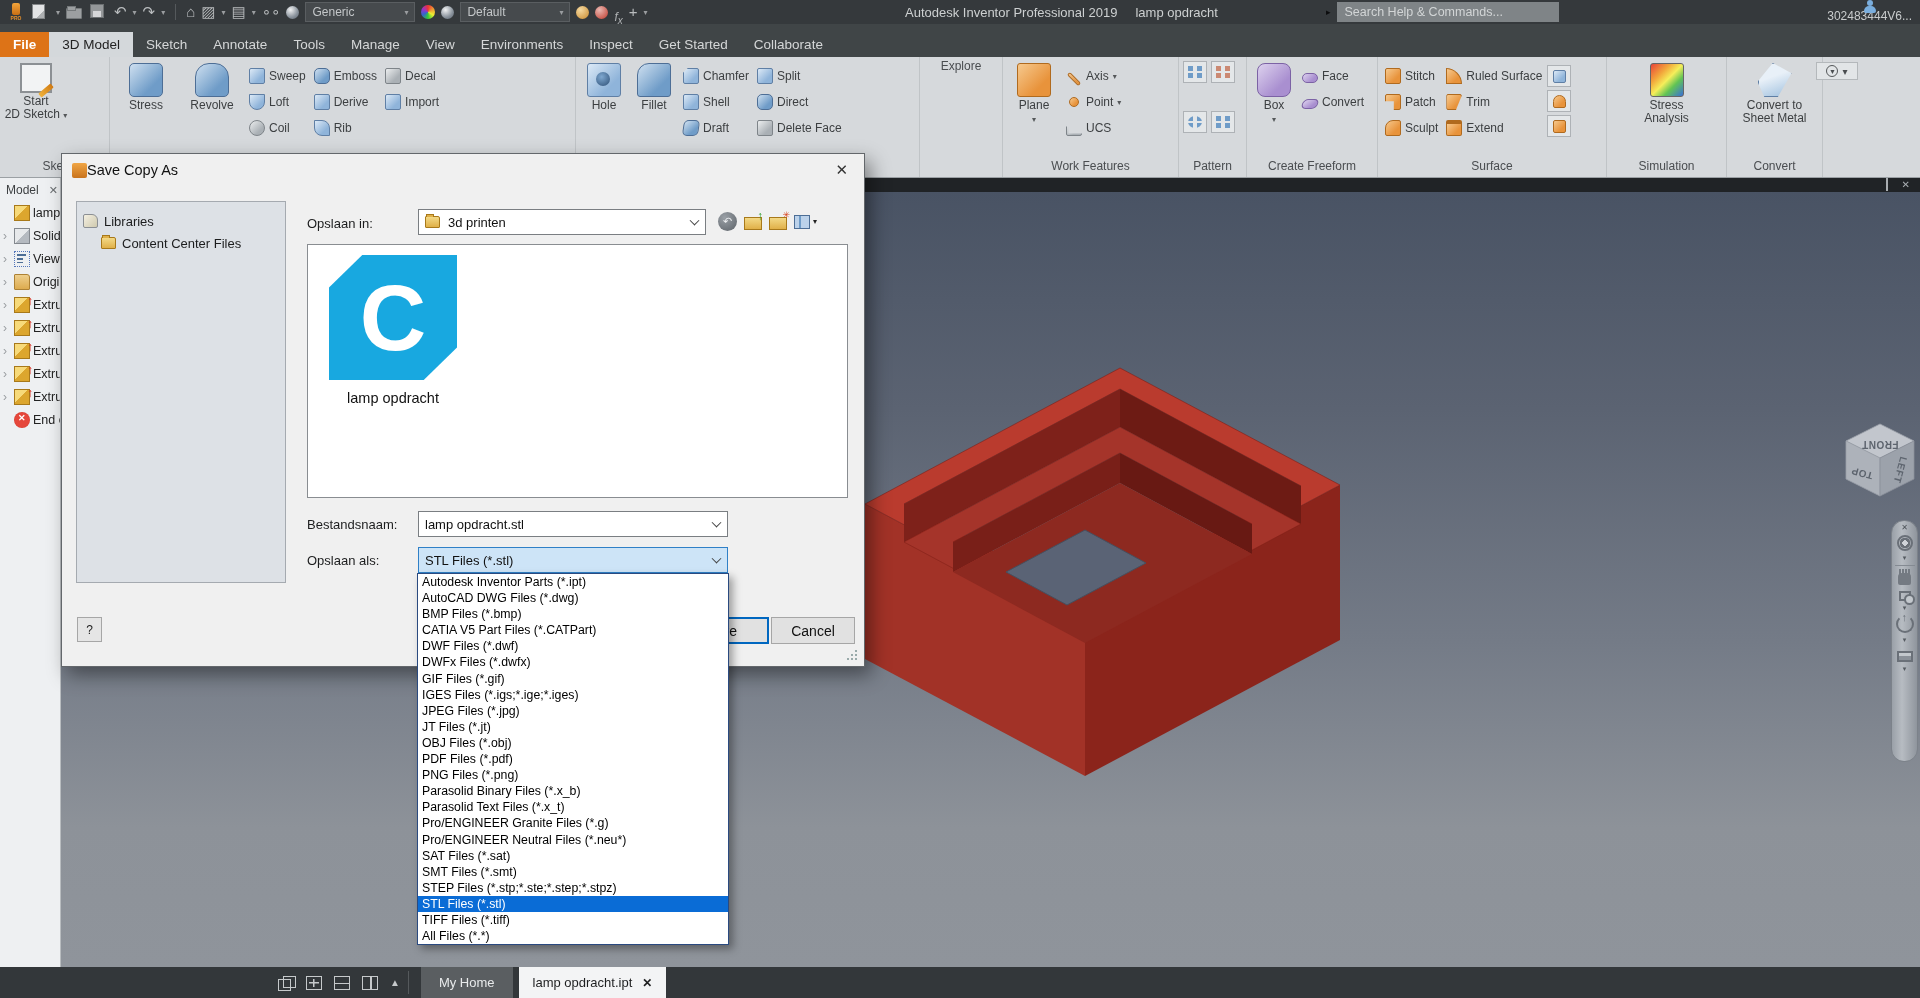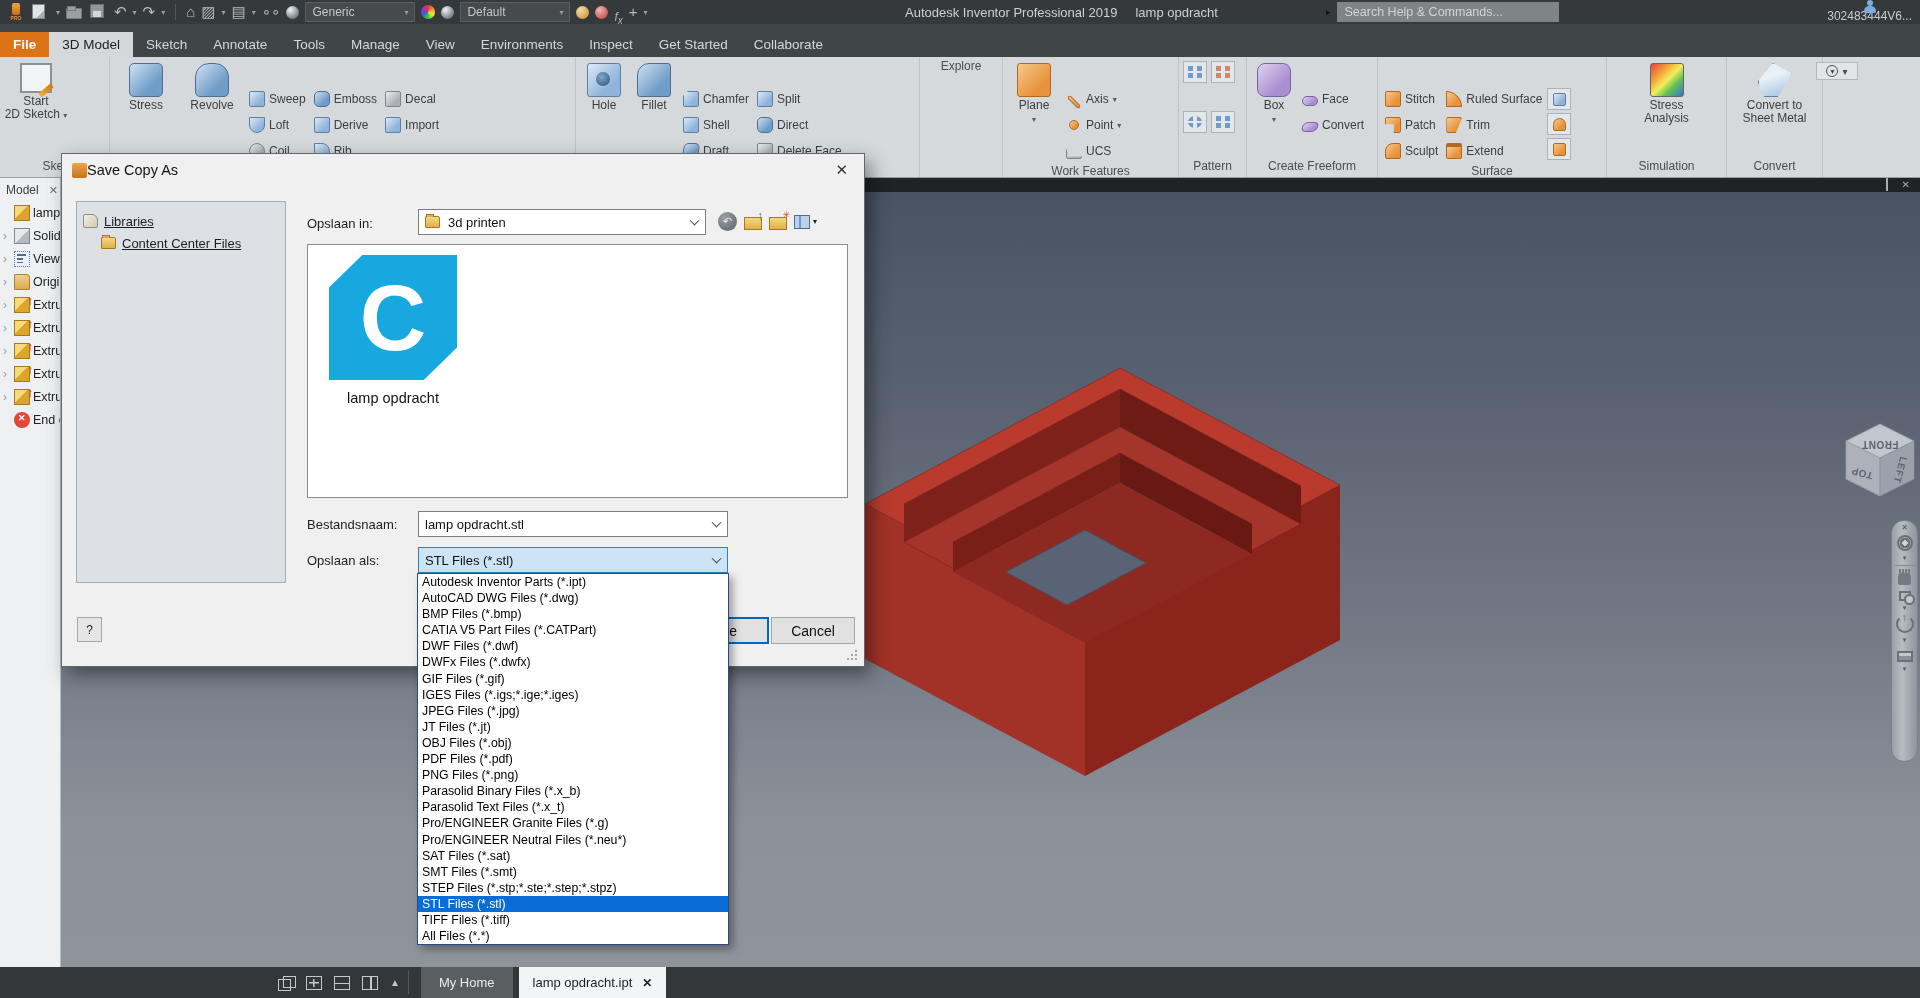--- a/index.html
+++ b/index.html
@@ -50,21 +50,21 @@
   .ribpill { position:absolute; left:742px; bottom:4px; width:26px; height:15px; background:#53575a; border-radius:8px; color:#d5d7d8; font-size:7px; display:flex; align-items:center; justify-content:center; gap:2px; }
 
   
   .ribbon { position:absolute; left:0; top:57px; width:1920px; height:121px; background:#d6d9dc; border-bottom:1px solid #9ba0a4; display:flex; }
   .rpanel { height:100%; border-right:1px solid #c0c4c7; display:flex; flex-direction:column; position:relative; }
   .rbody { flex:1; display:flex; align-items:flex-start; padding:4px 4px 0 4px; gap:2px; }
   .rlabel { height:20px; text-align:center; font-size:12px; color:#4a4d50; line-height:18px; white-space:nowrap; overflow:hidden; }
   .rbig { width:64px; display:flex; flex-direction:column; align-items:center; padding-top:2px; }
   .rbig .blab { font-size:12px; color:#3c3f41; text-align:center; line-height:13px; margin-top:2px; white-space:nowrap; }
   .bico { width:34px; height:34px; border-radius:3px; }
-  .rcol { display:flex; flex-direction:column; gap:4px; padding-top:4px;margin-top:23px; }
+  .rcol { display:flex; flex-direction:column; gap:4px; padding-top:4px; }
   .rsm { display:flex; align-items:center; gap:4px; font-size:12px; color:#3c3f41; height:22px; padding:0 3px; white-space:nowrap; }
   .sico { width:16px; height:16px; border-radius:2px; flex:none; }
   .arr { font-size:8px; color:#55585a; }
   
   .blue  { background:linear-gradient(135deg,#dce9f6,#8fb4da 70%); border:1px solid #5f7fa5; }
   .blue2 { background:linear-gradient(135deg,#cfe0f0,#6f9cc8 70%); border:1px solid #4d6e96; border-radius:5px; }
   .gray  { background:linear-gradient(135deg,#eceeef,#aab0b5 70%); border:1px solid #7e8489; }
   .oran  { background:linear-gradient(135deg,#f6c98e,#e8933b 70%); border:1px solid #b06a1e; }
   .purp  { background:linear-gradient(135deg,#ddd2ee,#a98fd0 70%); border:1px solid #7c62a5; border-radius:8px; }
   .rain  { background:linear-gradient(135deg,#e8433a,#f2a63b 30%,#f5ee5a 50%,#61c454 70%,#3a6fd8); border:1px solid #666; }
@@ -143,21 +143,21 @@
   .hometab { display:flex; align-items:center; padding:0 18px; background:#5a5e61; color:#e8eaeb; font-size:13px; margin-left:4px; }
   .doctab { display:flex; align-items:center; gap:10px; padding:0 14px; background:#f3f4f5; color:#1e1f20; font-size:13px; margin-left:6px; }
   .doctab .x { font-weight:bold; font-size:12px; }
 
   
   .dialog { position:absolute; left:61px; top:153px; width:804px; height:514px; background:#f0f0f0; border:1px solid #63676b; box-shadow:6px 8px 18px rgba(0,0,0,.42); z-index:50; }
   .dtitle { height:32px; display:flex; align-items:center; padding:0 10px; font-size:14.5px; color:#111; }
   .dtico { width:15px; height:15px; background:linear-gradient(180deg,#f0a544,#c9731c); border-radius:2px; }
   .dclose { margin-left:auto; font-size:15px; color:#333; padding:0 6px; }
   .dsidebar { position:absolute; left:14px; top:47px; width:210px; height:382px; background:#dde1e6; border:1px solid #a5aab0; font-size:13px; color:#1c1d1e; padding:8px 6px; }
-  .dside-item { display:flex; align-items:center; gap:6px; height:22px;text-decoration:underline; }
+  .dside-item { display:flex; align-items:center; gap:6px; height:22px; }
   .dside-item.indent { padding-left:18px; }
   .libic { width:15px; height:14px; border:1px solid #8b8f94; background:linear-gradient(135deg,#f4f0e2,#cfc9ae); border-radius:2px 6px 2px 2px; }
   .fldic { width:15px; height:12px; background:linear-gradient(#f3d986,#e0b048); border:1px solid #a8791a; border-radius:1px 2px 1px 1px; position:relative; }
   .fldic:before { content:""; position:absolute; left:0; top:-3px; width:6px; height:2px; background:#e0b048; border:1px solid #a8791a; border-bottom:none; }
   .drow-label { position:absolute; font-size:13px; color:#1c1d1e; }
   .combo { position:absolute; background:#fff; border:1px solid #7a7e82; display:flex; align-items:center; padding:0 22px 0 6px; font-size:13px; color:#111; }
   .combo .chev { position:absolute; right:7px; top:50%; width:7px; height:7px; border-right:1.5px solid #444; border-bottom:1.5px solid #444; transform:translateY(-70%) rotate(45deg); }
   .combo.focusblue { background:#cde4f7; border:1px solid #2f80c7; }
   .navbtns { position:absolute; left:622px; top:57px; display:flex; align-items:center; gap:7px; }
   .backbtn { width:19px; height:19px; border-radius:50%; background:radial-gradient(circle at 35% 30%,#9aa0a6,#5c6268); color:#eef0f2; font-size:11px; display:flex; align-items:center; justify-content:center; }

